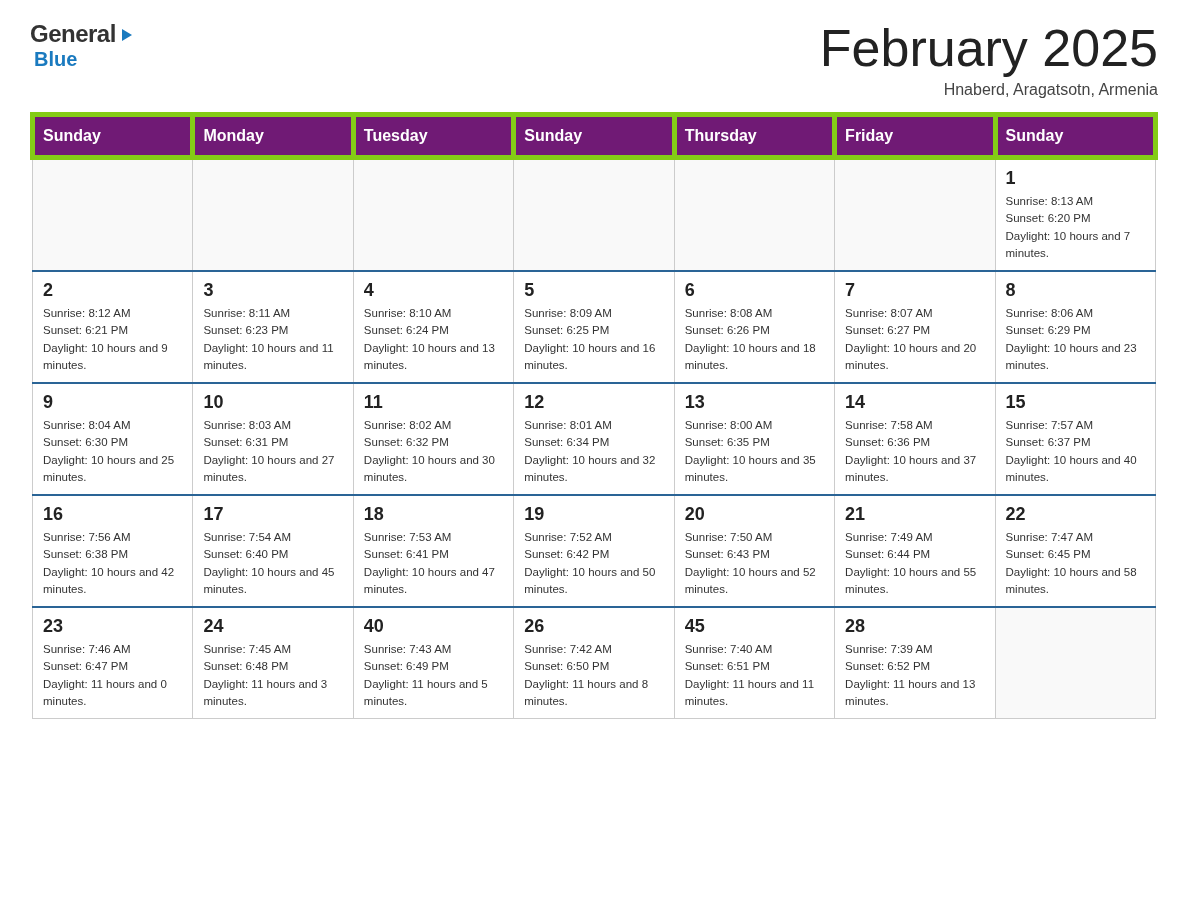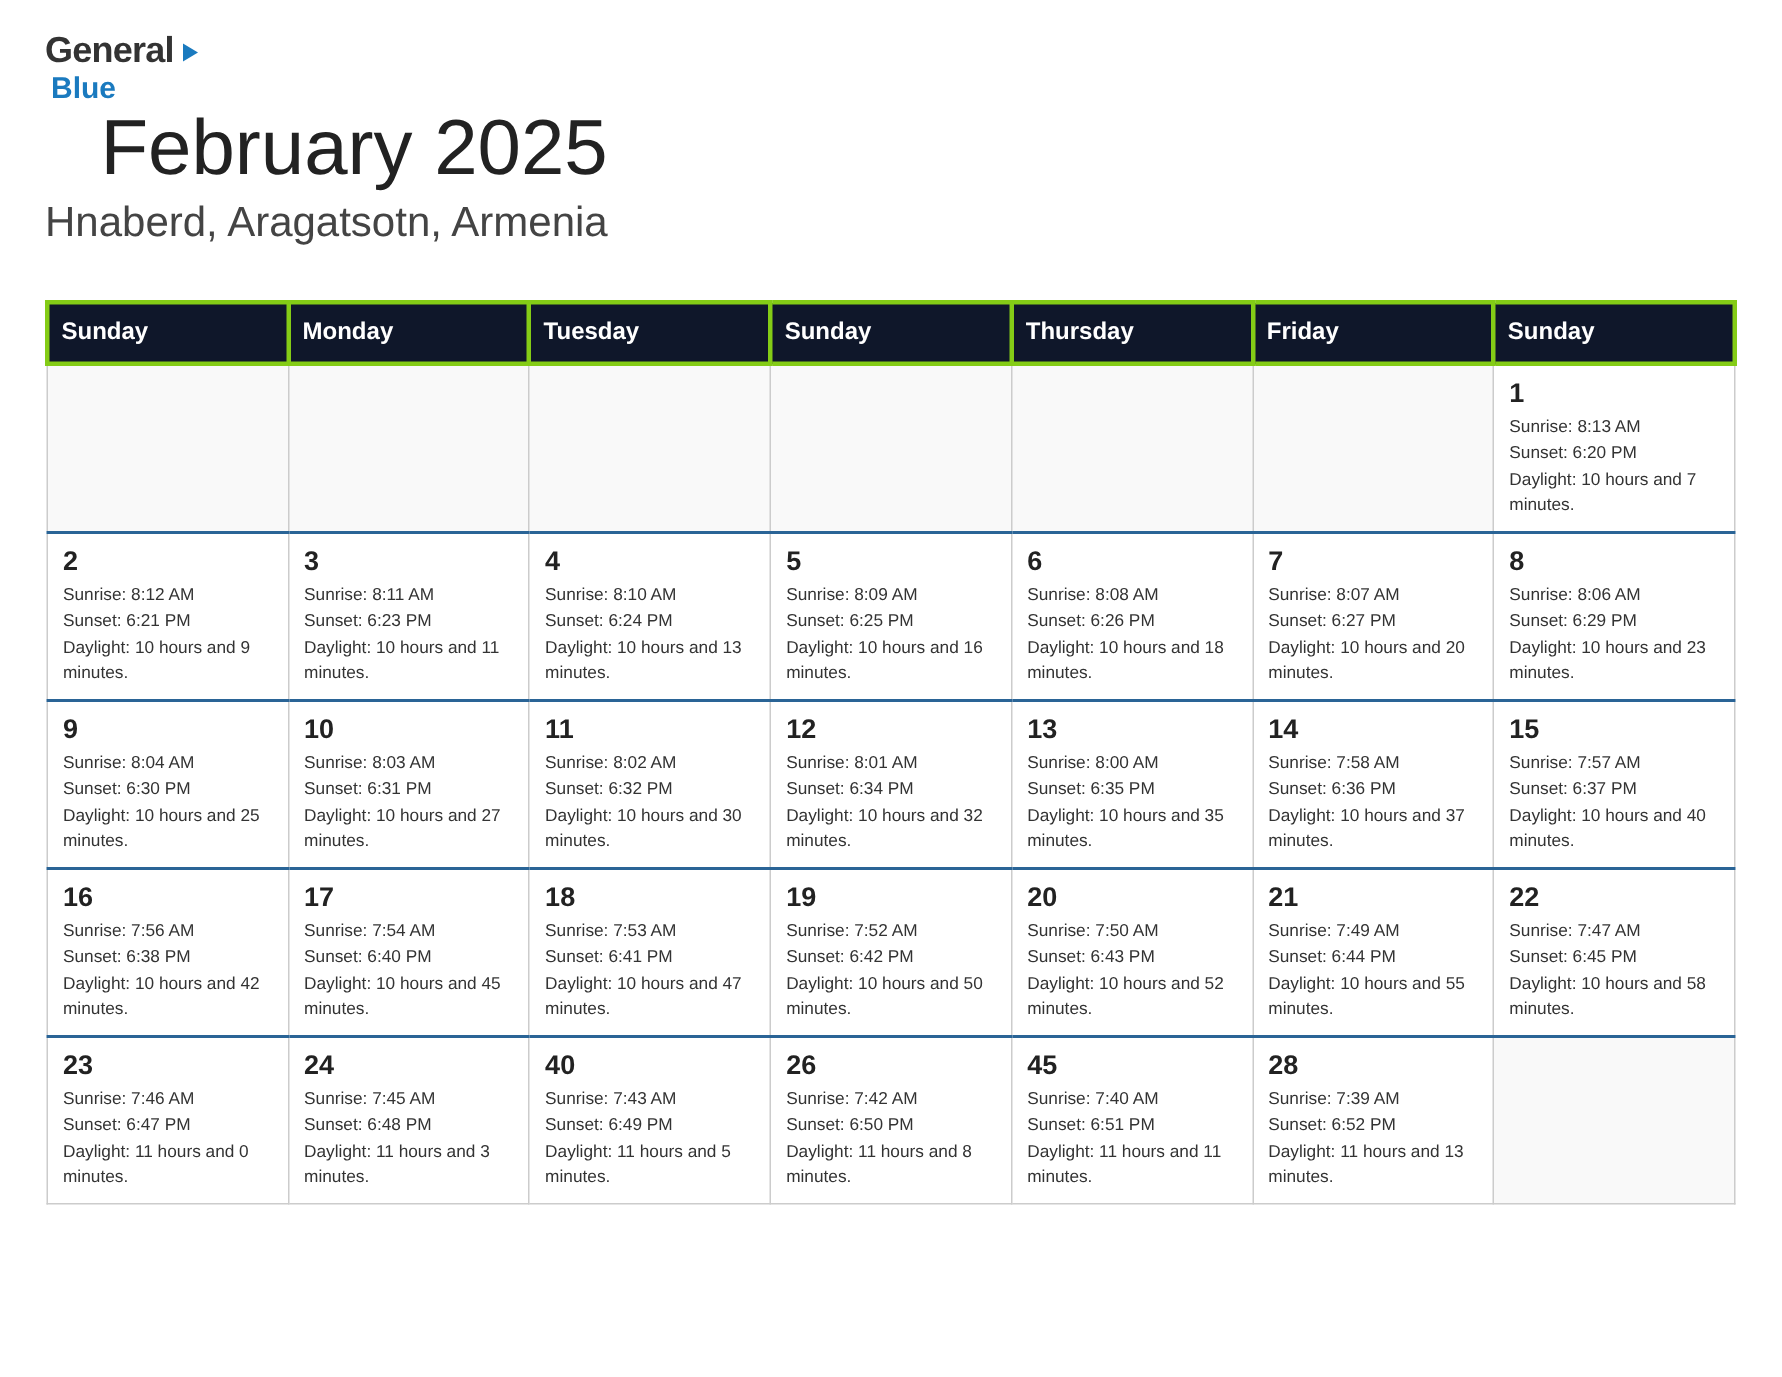--- a/index.html
+++ b/index.html
@@ -8,49 +8,48 @@
       background: #fff;
       color: #333;
       width: 1188px;
       min-height: 918px;
       padding: 20px 30px;
     }
     .header {
       display: flex;
       justify-content: space-between;
       align-items: flex-start;
-      margin-bottom: 36px;
-      flex-direction: column;
+      margin-bottom: 13px;
     }
     .title-block {
       text-align: right;
     }
     .month-title {
       font-size: 52px;
       font-weight: normal;
       color: #222;
       line-height: 1.1;
     }
     .location-title {
-      font-size: 28px;
+      font-size: 16px;
       color: #444;
       margin-top: 4px;
     }
     .calendar {
       width: 100%;
       border-collapse: collapse;
       border: 1px solid #ccc;
     }
     .calendar th {
-      background-color: #0f172a;
+      background-color: #701a75;
       color: #fff;
       padding: 10px 8px;
       text-align: left;
       font-size: 16px;
-      border: 3px solid #84cc16;
+      border: 5px solid #84cc16;
     }
     .calendar td {
       vertical-align: top;
       padding: 8px 10px;
       border: 1px solid #ccc;
       width: 14.28%;
       min-height: 110px;
       height: 110px;
     }
     .day-number {

